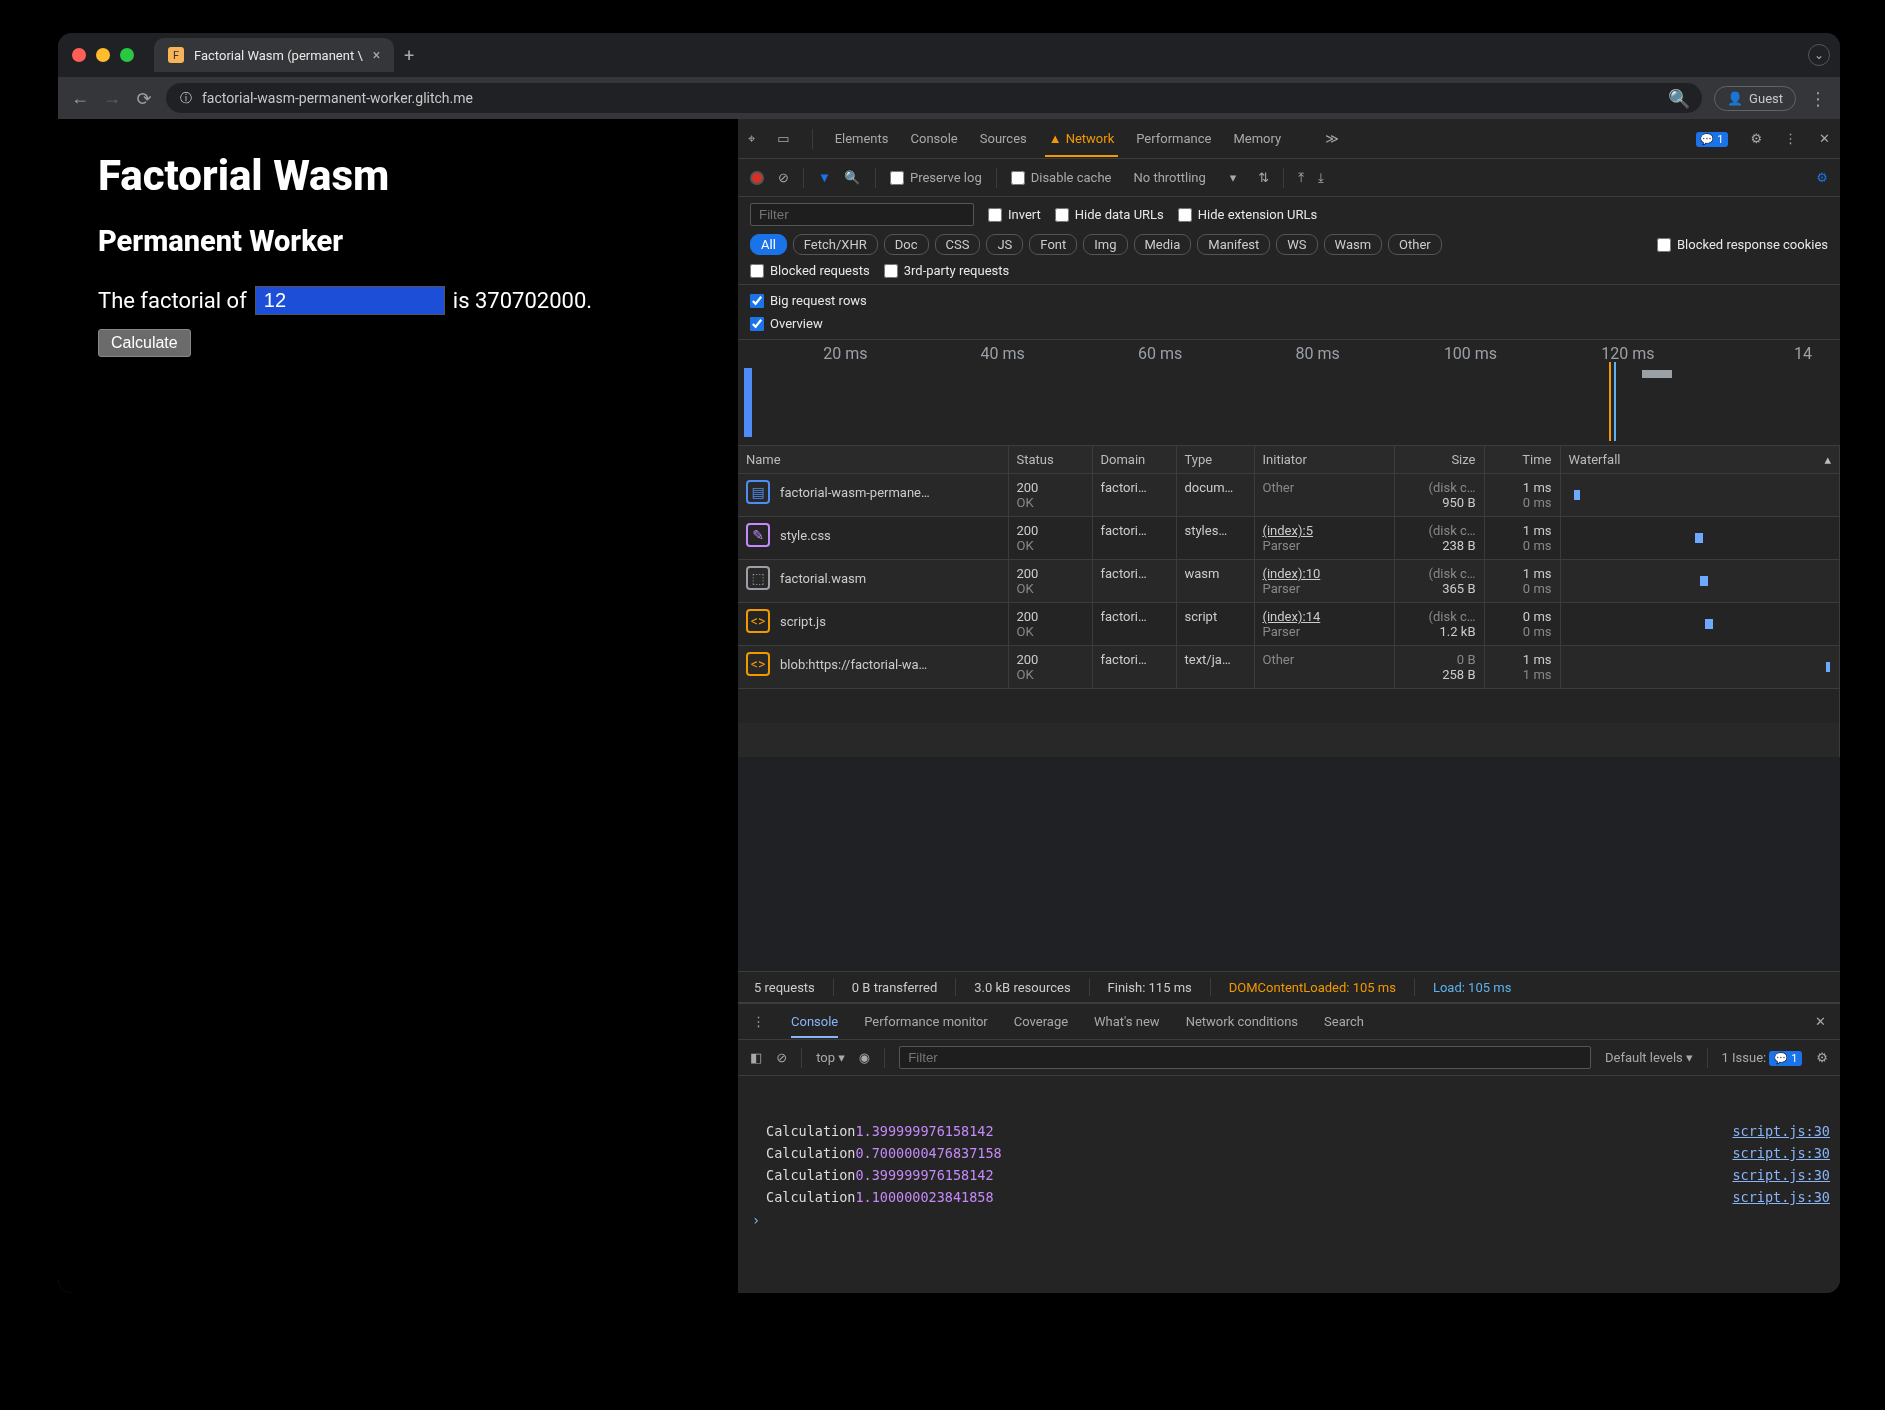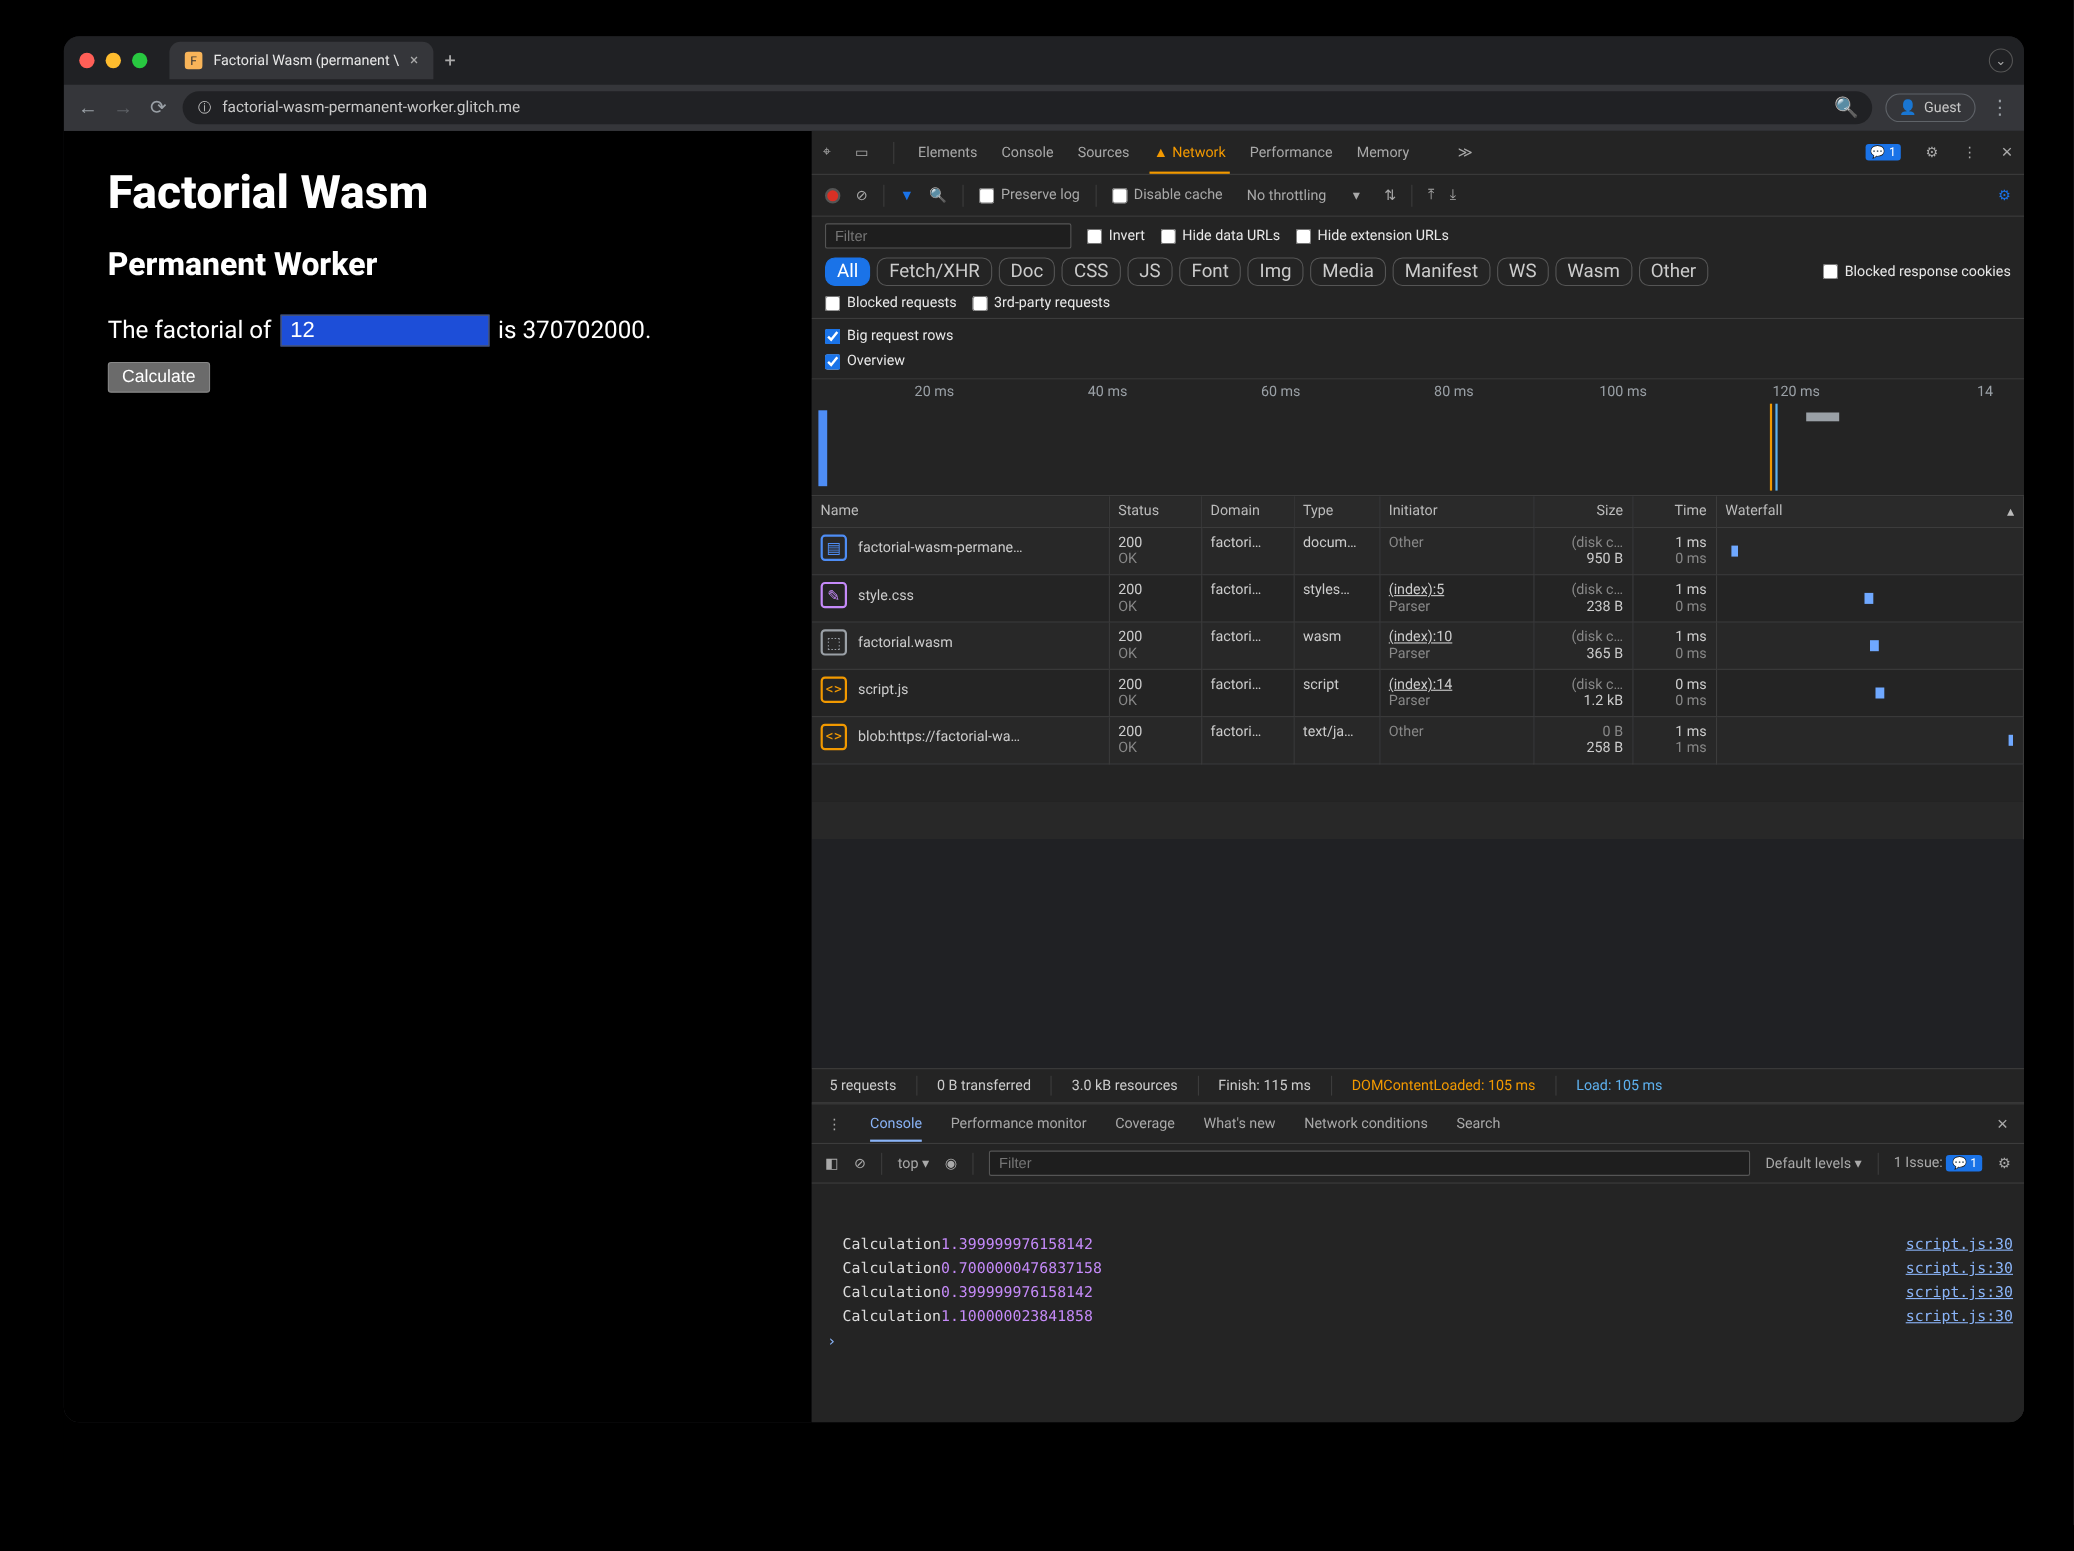--- a/index.html
+++ b/index.html
@@ -74,27 +74,27 @@
   .dt-toolbar{height:38px;border-bottom:1px solid #3c3c3c;display:flex;align-items:center;gap:14px;padding:0 12px;color:#a9a9a9;}
   .rec{width:14px;height:14px;border-radius:50%;background:#d93025;border:2px solid #555;}
   .sep{width:1px;height:20px;background:#3c3c3c;}
   .chk{display:flex;align-items:center;gap:6px;}
   .chk input{accent-color:#1a73e8;width:14px;height:14px;}
   .sel{display:flex;align-items:flex-end;gap:6px;padding:2px 8px;}
   .dt-filter{display:flex;flex-direction:column;border-bottom:1px solid #3c3c3c;padding:6px 12px;gap:8px;}
   .frow{display:flex;align-items:center;gap:14px;}
   .finput{background:#1e1e1e;border:1px solid #555;color:#ccc;padding:3px 8px;width:224px;border-radius:2px;}
   .pillrow{display:flex;gap:6px;flex-wrap:wrap;align-items:center;}
-  .pill{border:1px solid #555;border-radius:9px;padding:2px 10px;color:#ccc;font-size:17px;cursor:pointer;}
+  .pill{border:1px solid #555;border-radius:9px;padding:2px 10px;color:#ccc;font-size:13px;cursor:pointer;}
   .pill.on{background:#1a73e8;border-color:#1a73e8;color:#fff;}
   .dt-viewopts{display:flex;border-bottom:1px solid #3c3c3c;}
   .vocol{flex:1;padding:8px 12px;display:flex;flex-direction:column;gap:8px;}
   
   .timeline{height:106px;border-bottom:1px solid #3c3c3c;position:relative;background:#242424;}
-  .tlabels{display:flex;position:absolute;top:4px;left:0;right:0;color:#9aa0a6;font-size:13px;}
+  .tlabels{display:flex;position:absolute;top:4px;left:0;right:0;color:#9aa0a6;font-size:16px;}
   .tlabels span{flex:1;text-align:right;padding-right:28px;}
   .tlbar{position:absolute;top:28px;bottom:8px;left:6px;width:8px;background:#4e8df5;}
   .tlmark{position:absolute;top:22px;bottom:4px;width:2px;}
   
   .nettable{flex:1;overflow:auto;background:#202124;}
   table{width:100%;border-collapse:collapse;table-layout:fixed;}
   th,td{border-right:1px solid #3c3c3c;border-bottom:1px solid #3c3c3c;padding:6px 8px;text-align:left;vertical-align:top;color:#ccc;font-size:13px;overflow:hidden;text-overflow:ellipsis;white-space:nowrap;}
   th{background:#2a2a2a;font-weight:400;color:#bbb;position:sticky;top:0;}
   tbody tr:nth-child(odd){background:#282828;}
   tbody tr:nth-child(even){background:#242424;}

